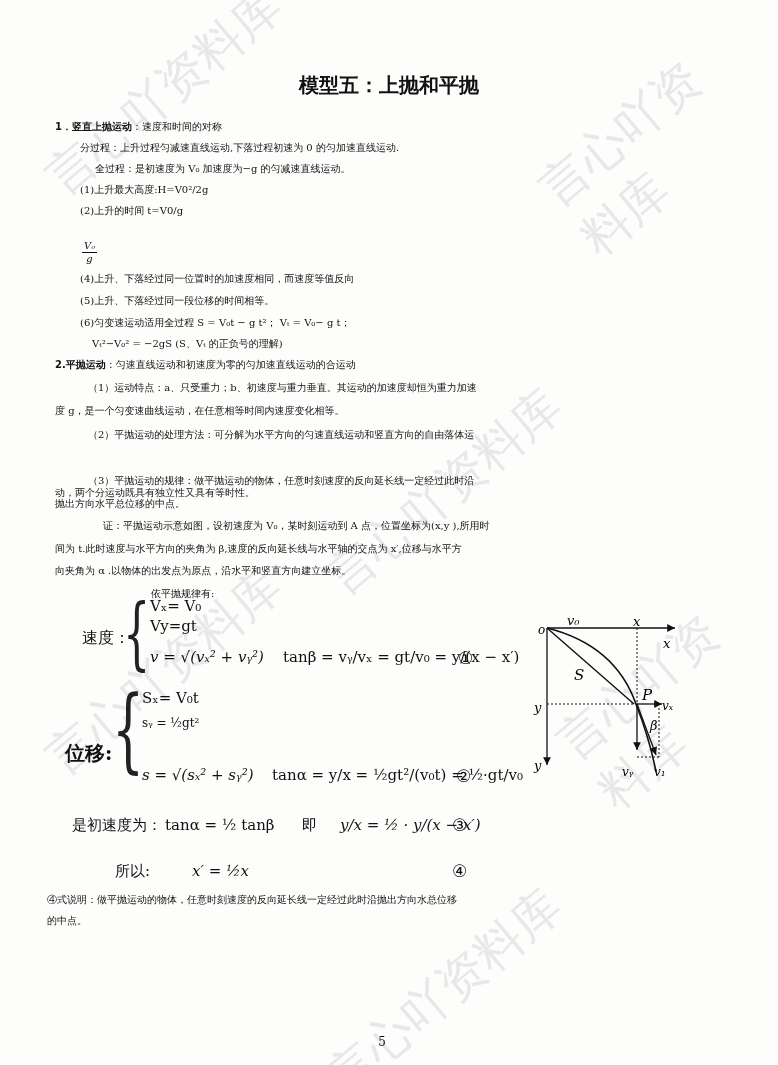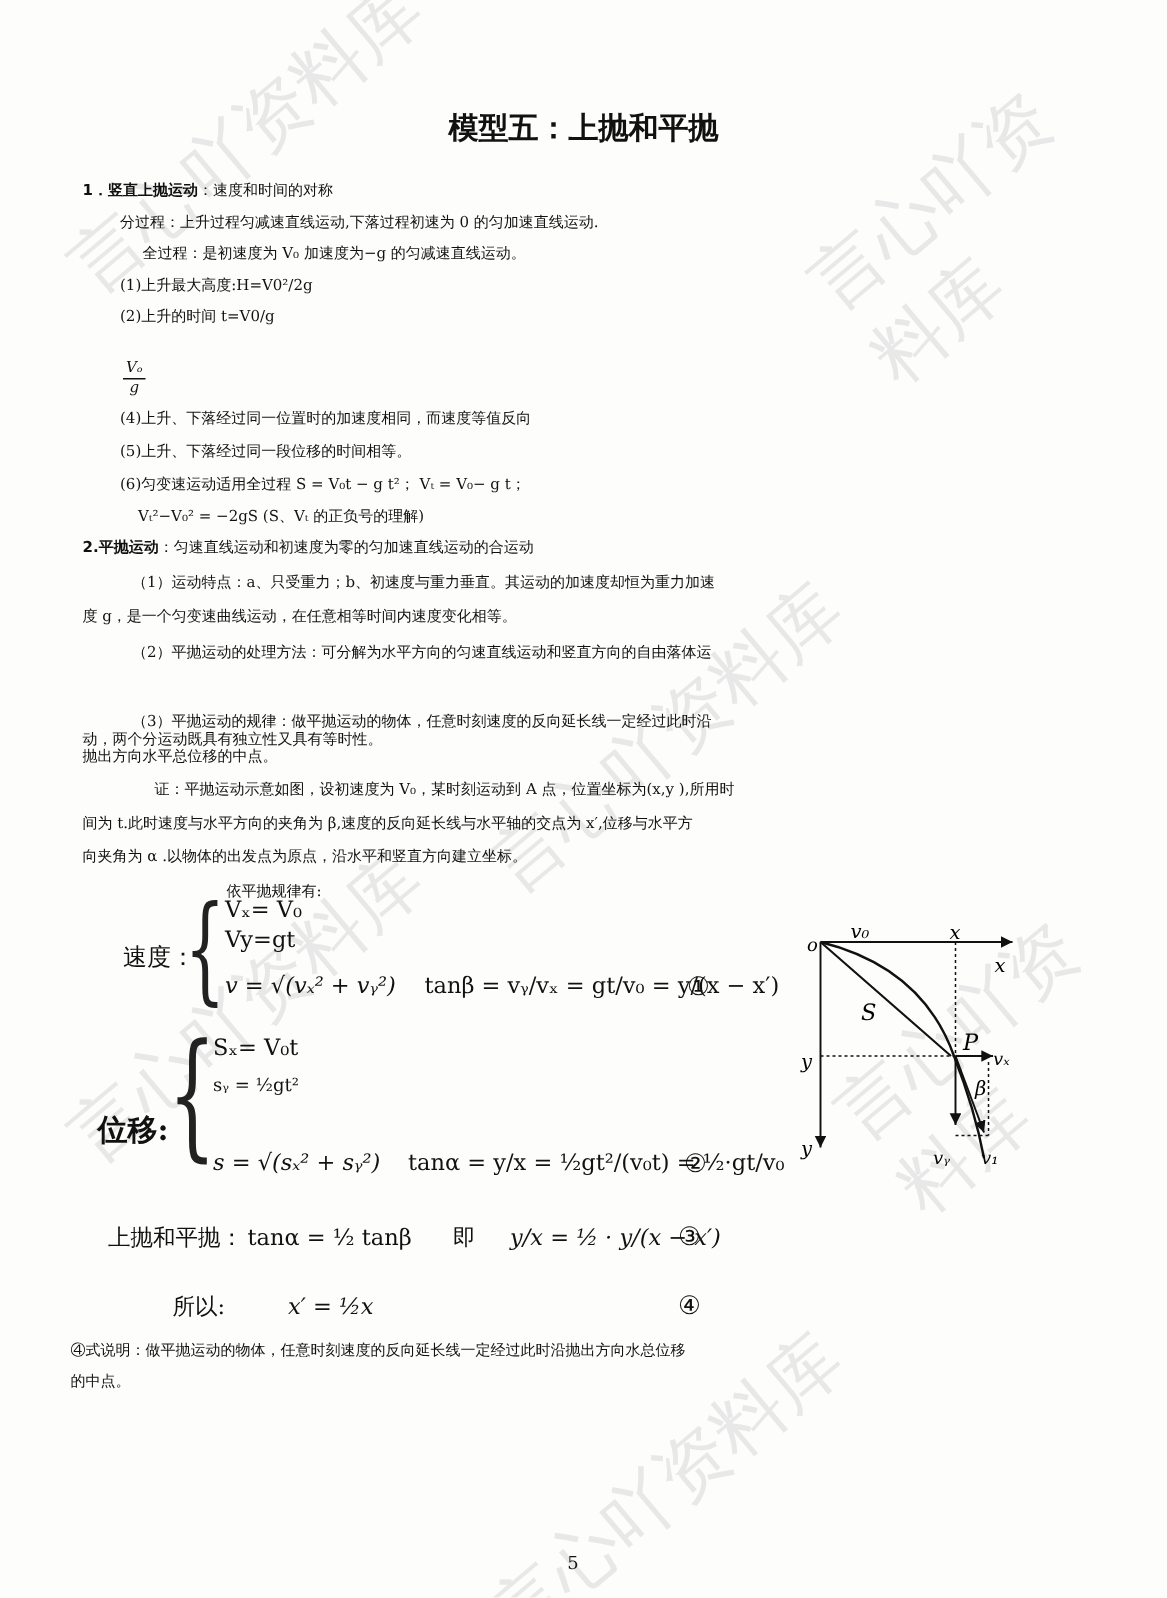--- a/index.html
+++ b/index.html
@@ -76,21 +76,21 @@
 <div class="abs circ" style="left:458px;top:648px;">①</div>
 
 <div class="abs" style="left:65px;top:740px;font-size:20px;font-weight:bold;">位移:</div>
 <div class="abs brace" style="left:112px;top:684px;font-size:92px;">{</div>
 <div class="abs" style="left:142px;top:689px;">Sₓ= V₀t</div>
 <div class="abs" style="left:142px;top:716px;font-size:12px;">sᵧ = ½gt²</div>
 <div class="abs it" style="left:142px;top:766px;">s = √(sₓ² + sᵧ²)</div>
 <div class="abs" style="left:272px;top:766px;">tanα = y/x = ½gt²/(v₀t) = ½·gt/v₀</div>
 <div class="abs circ" style="left:456px;top:766px;">②</div>
 
-<div class="abs" style="left:72px;top:816px;font-size:15px;">上抛和平抛：</div>
+<div class="abs" style="left:72px;top:816px;font-size:15px;">是初速度为：</div>
 <div class="abs" style="left:165px;top:816px;">tanα = ½ tanβ</div>
 <div class="abs" style="left:302px;top:816px;">即</div>
 <div class="abs it" style="left:340px;top:816px;">y/x = ½ · y/(x − x′)</div>
 <div class="abs circ" style="left:452px;top:815px;">③</div>
 <div class="abs" style="left:115px;top:862px;">所以:</div>
 <div class="abs it" style="left:192px;top:862px;">x′ = ½x</div>
 <div class="abs circ" style="left:452px;top:861px;">④</div>
 
 <div class="abs line" style="left:47px;top:893px;">④式说明：做平抛运动的物体，任意时刻速度的反向延长线一定经过此时沿抛出方向水总位移</div>
 <div class="abs line" style="left:47px;top:914px;">的中点。</div>

